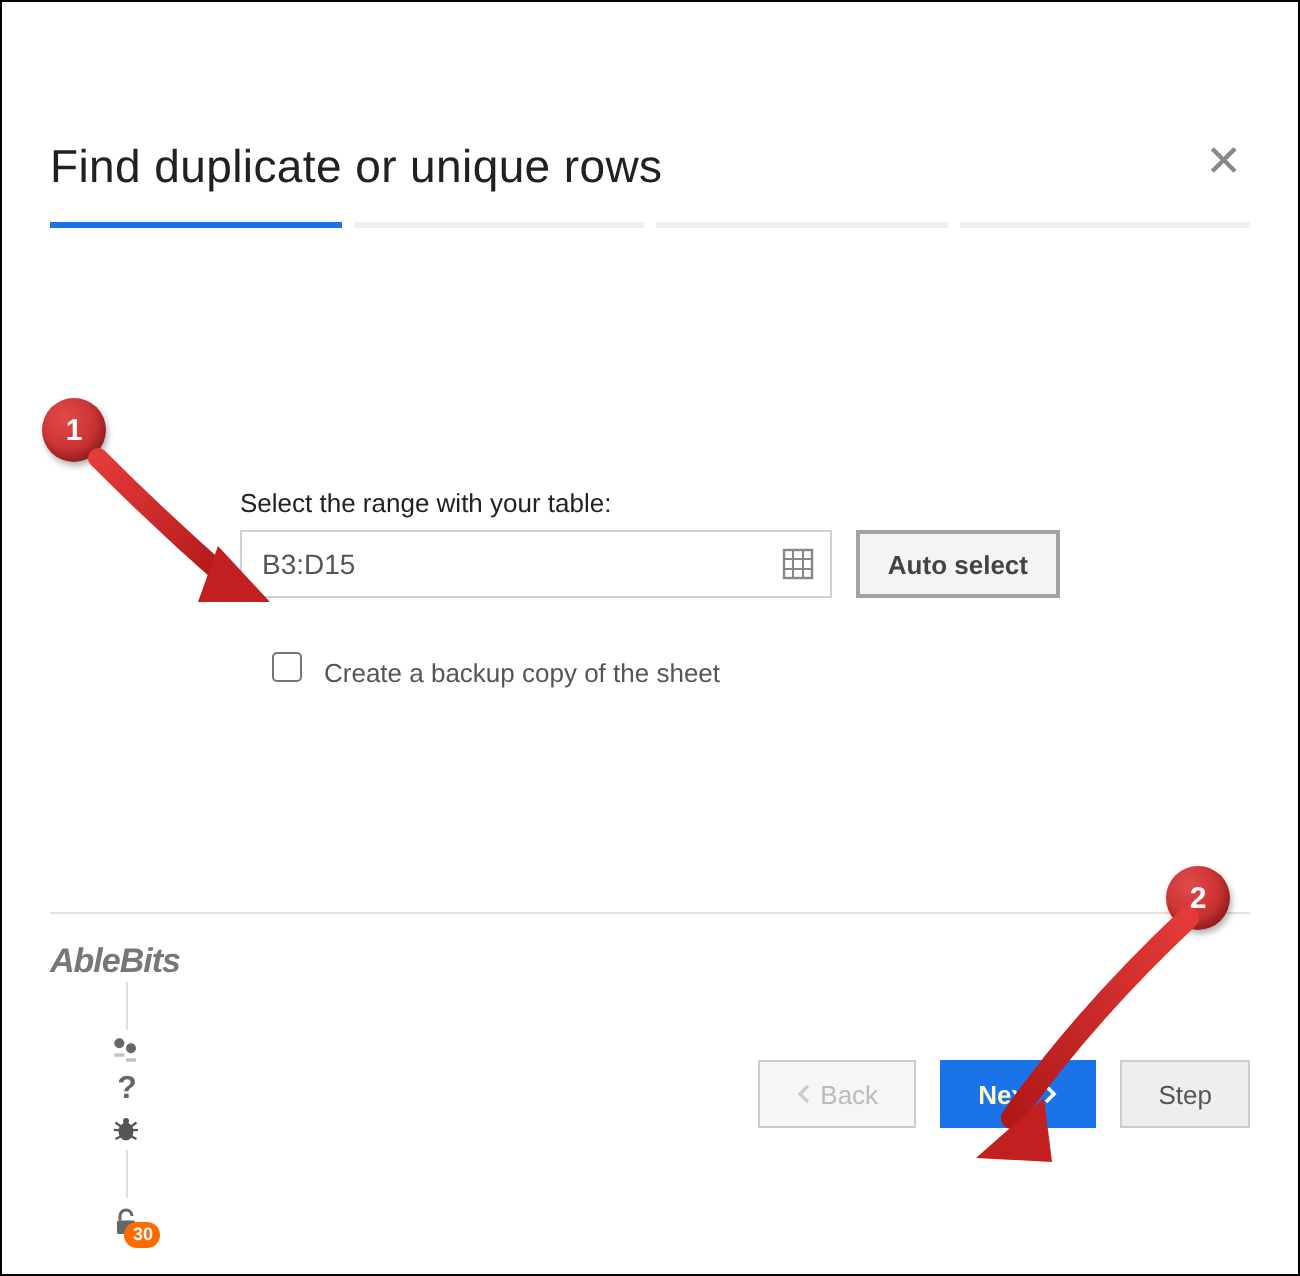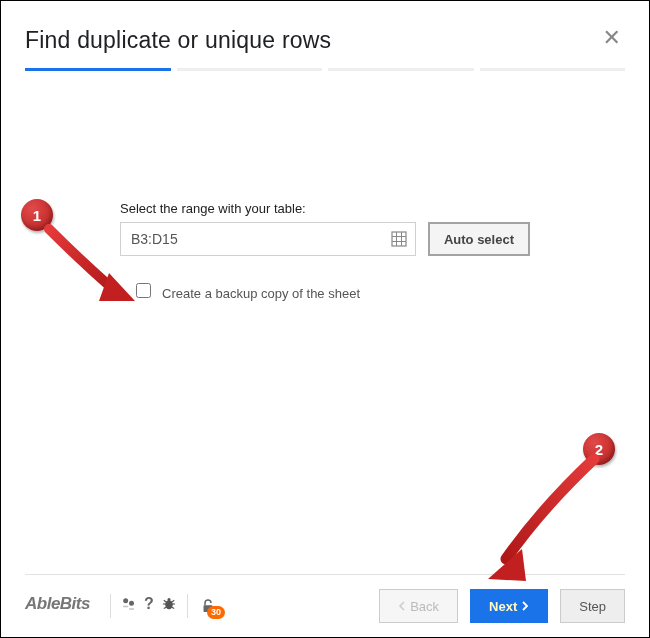--- a/index.html
+++ b/index.html
@@ -15,20 +15,21 @@
   .dialog {
     padding: 22px 24px 0 24px;
     height: 100%;
     display: flex;
     flex-direction: column;
   }
   .header {
     display: flex;
     justify-content: space-between;
     align-items: flex-start;
+    margin-top: 43px;
   }
   .title {
     font-size: 23px;
     color: #202124;
     font-weight: 400;
     margin-top: 4px;
     font-family: 'Google Sans', Arial, sans-serif;
     letter-spacing: 0.2px;
   }
   .close-x {
@@ -126,21 +127,23 @@
   }
   .footer {
     border-top: 1px solid #e2e2e2;
     padding: 14px 0 14px 0;
     display: flex;
     align-items: center;
     justify-content: space-between;
   }
   .footer-left {
     display: flex;
+    align-items: center;
     gap: 0;
+    flex-direction: column;
   }
   .brand {
     font-family: 'Arial Black', Arial, sans-serif;
     font-weight: 900;
     font-style: italic;
     font-size: 17px;
     color: #777;
     letter-spacing: -0.5px;
     padding-right: 12px;
   }

